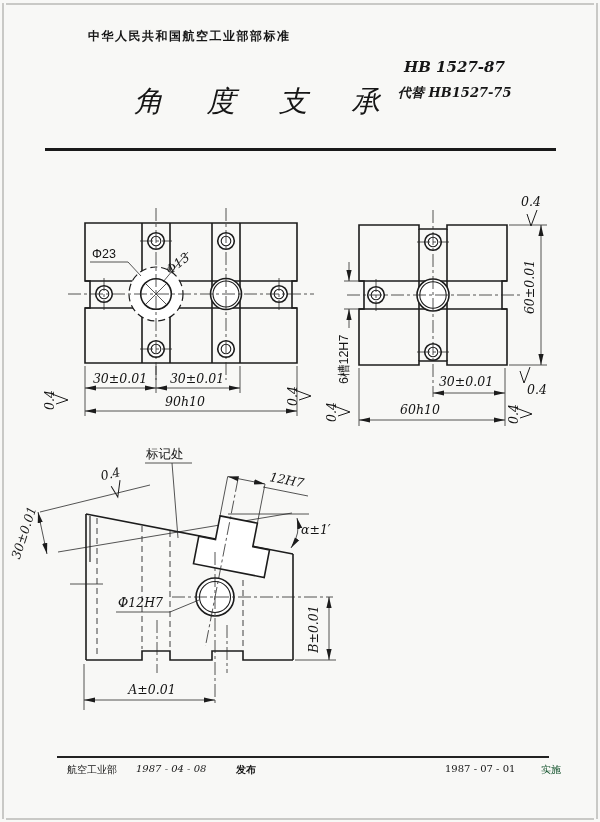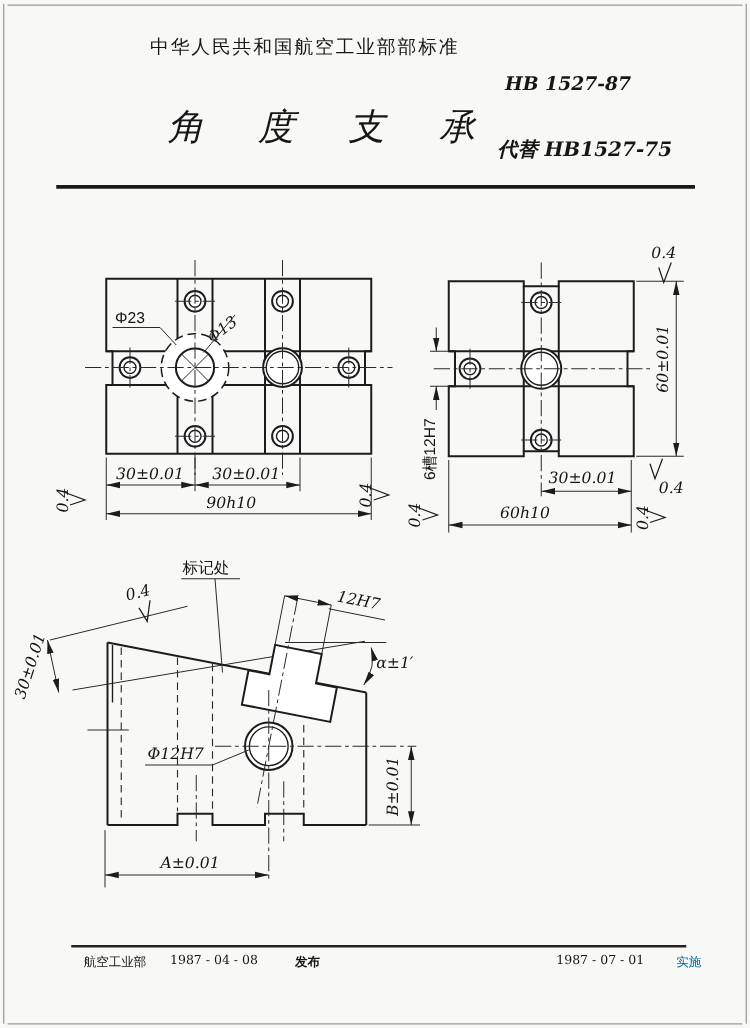--- a/index.html
+++ b/index.html
@@ -3,32 +3,32 @@
 <meta charset="utf-8">
 <style>
   html,body{margin:0;padding:0;}
   body{
     width:600px;height:822px;position:relative;
     background:#f8f8f6;
     font-family:"Liberation Sans", sans-serif;
     color:#161616;overflow:hidden;
   }
   .abs{position:absolute;}
-  .org-line{left:120px;top:28px;font-size:15px;font-weight:normal;letter-spacing:1.5px;}
+  .org-line{left:88px;top:28px;font-size:12px;font-weight:bold;letter-spacing:1.5px;}
   .std-no{left:404px;top:58px;font-size:15px;font-style:italic;font-family:"DejaVu Serif",serif;font-weight:bold;text-align:right;}
   .doc-title{left:134px;top:82px;font-size:29px;font-style:italic;font-family:Liberation Mono, monospace;letter-spacing:13px;}
-  .replaces{left:398px;top:110px;font-size:16px;font-style:italic;font-family:"DejaVu Serif",serif;font-weight:bold;}
+  .replaces{left:398px;top:84px;font-size:13px;font-style:italic;font-family:"DejaVu Serif",serif;font-weight:bold;}
   .rule-top{left:45px;top:148px;width:511px;height:3px;background:#1a1a1a;}
   .rule-bottom{left:57px;top:756px;width:492px;height:2px;background:#222;}
   .ft{top:763px;font-size:10px;margin-left:20px;}
   .ft-org{left:47px;}
-  .ft-rdate{left:116px;font-family:"DejaVu Serif",serif;}
+  .ft-rdate{left:116px;font-family:"DejaVu Serif",serif;font-style:italic;}
   .ft-rlabel{left:216px;font-weight:bold;}
   .ft-idate{left:425px;font-family:"DejaVu Serif",serif;}
-  .ft-ilabel{left:521px;color:#0369a1;}
+  .ft-ilabel{left:521px;color:#14532d;}
   svg{position:absolute;left:0;top:0;}
   .thick{stroke:#1c1c1c;stroke-width:1.6;}
   .med{stroke:#1c1c1c;stroke-width:1.1;}
   .thin{stroke:#2a2a2a;stroke-width:0.8;}
   .cl{stroke:#2a2a2a;stroke-width:0.8;stroke-dasharray:13 3 3 3;}
   .dash{stroke:#2a2a2a;stroke-width:0.9;stroke-dasharray:6 4;}
   .dashc{stroke:#1c1c1c;stroke-width:1.2;stroke-dasharray:7 4;}
   .edge{stroke:#9a9a96;stroke-width:1;}
   svg text{font-family:"DejaVu Serif",serif;font-style:italic;fill:#141414;font-size:12.5px;}
   svg text.cn{font-family:"Liberation Sans",sans-serif;font-style:normal;}

